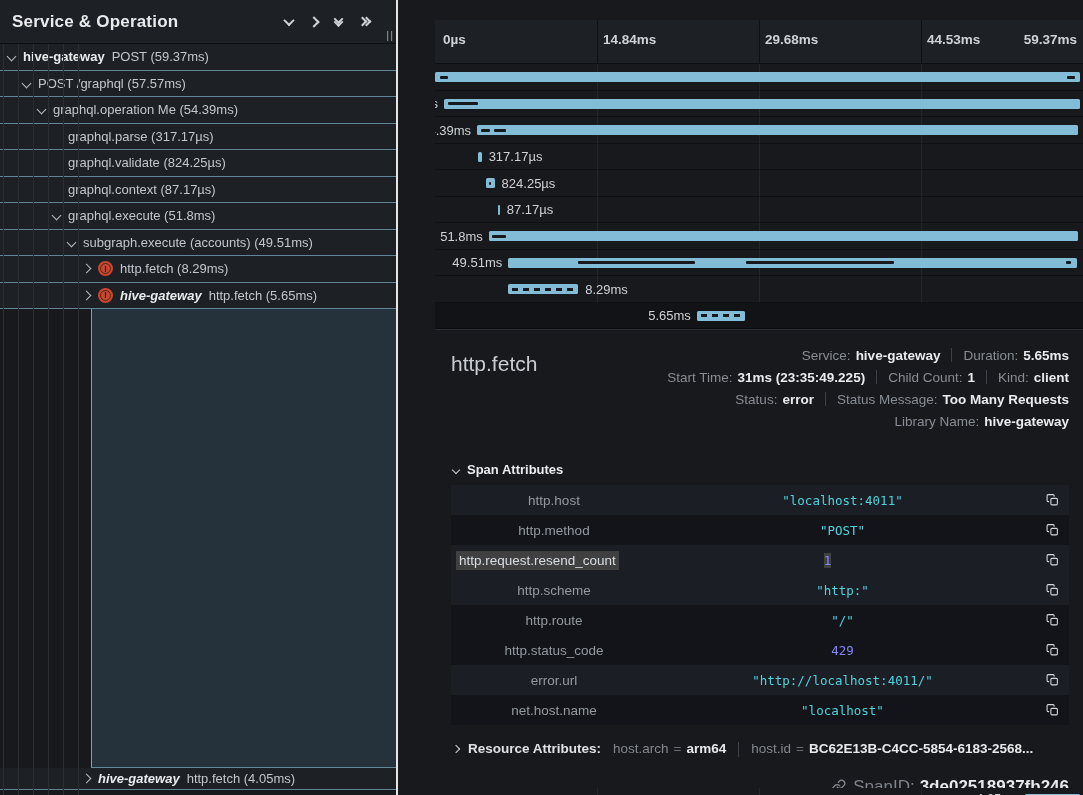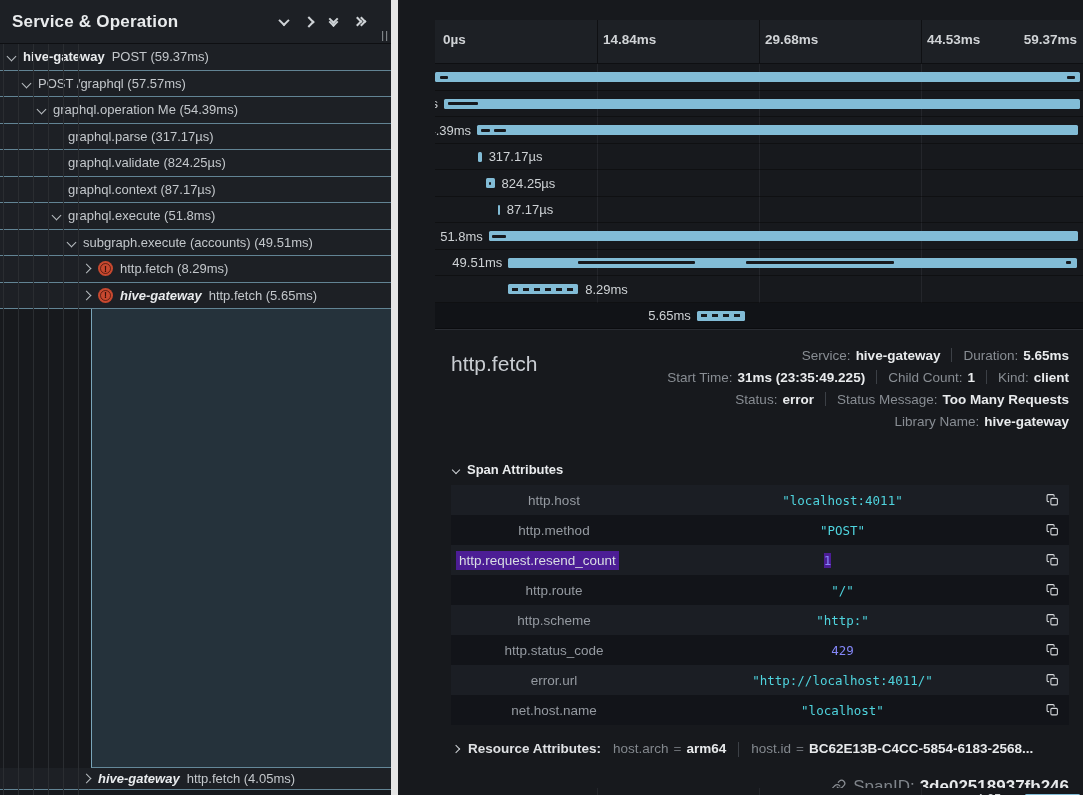--- a/index.html
+++ b/index.html
@@ -4,21 +4,21 @@
 <style>
   * { margin:0; padding:0; box-sizing:border-box; }
   html,body { background:#0b0c0e; }
   body { font-family:"Liberation Sans", sans-serif; }
   #app {
     position:relative; width:1083px; height:795px;
     background:#17191d; overflow:hidden; color:#d2d5d8;
   }
 
   
-  #left-panel { position:absolute; left:0; top:0; width:398px; height:795px; background:#17191d; border-right:7px solid #e5e5e5; }
+  #left-panel { position:absolute; left:0; top:0; width:398px; height:795px; background:#17191d; border-right:2px solid #e5e5e5; }
   #left-header {
     height:44px; background:#1d2025; display:flex; align-items:center;
     padding:0 10px 0 12px; border-bottom:1px solid #0e0f12; position:relative;
   }
   #left-header .title { font-size:17px; font-weight:bold; color:#e9ebed; letter-spacing:.2px; flex:0 0 auto; }
   #left-header .hdr-icons { margin-left:auto; display:flex; align-items:center; gap:17px; padding-right:16px; }
   .cv { display:inline-block; width:8px; height:8px; border-right:2px solid #cfd3d7; border-bottom:2px solid #cfd3d7; }
   .cv.down  { transform:rotate(45deg) translate(-1px,-1px); }
   .cv.right { transform:rotate(-45deg); }
   .cv2 { display:inline-flex; flex-direction:column; gap:0; }
@@ -102,21 +102,21 @@
   #attrs-header .tchev { width:6px; height:6px; border-right:1.5px solid #cfd3d7; border-bottom:1.5px solid #cfd3d7; transform:rotate(45deg); }
   #attrs-title { font-size:13px; font-weight:bold; color:#e9ebed; }
   #attr-table { width:100%; }
   .attr-row { display:flex; align-items:center; height:30px; padding:0 10px 0 8px;text-align:center; }
   .attr-row.odd { background:#1b1e24; }
   .attr-row.even { background:#121419; }
   .attr-key { width:190px; flex:0 0 auto; font-size:13.5px; color:#959aa1; }
   .attr-val { flex:1 1 auto; font-family:"DejaVu Sans Mono", monospace; font-size:12.5px; }
   .attr-val.string { color:#4fd4de; }
   .attr-val.number { color:#8487f8; }
-  .attr-key.sel, .attr-val .selwrap { background:#4c1d95; }
+  .attr-key.sel, .attr-val .selwrap { background:#404040; }
   .attr-key.sel { color:#d9dee3; display:inline-block; width:auto; padding:2px 3px; margin-left:-3px; margin-right:auto; }
   .copy-btn { flex:0 0 auto; margin-left:10px; background:none; border:none; cursor:pointer; display:flex; align-items:center; }
   .copy-btn svg { stroke:#d5d8db; }
 
   #resource-line { display:flex; align-items:center; margin:16px 0 0 2px; font-size:13.5px; }
   #resource-line .tchev { width:6px; height:6px; border-right:1.5px solid #cfd3d7; border-bottom:1.5px solid #cfd3d7; transform:rotate(-45deg); margin-right:9px; }
   #resource-title { font-weight:bold; color:#dfe1e4; margin-right:12px; }
   .res-key { color:#83888e; }
   .res-eq { color:#6a6e74; margin:0 5px; }
   .res-val { color:#e7e9eb; font-weight:bold; }
@@ -359,33 +359,33 @@
             <div class="attr-row odd">
     <span class="attr-key sel">http.request.resend_count</span>
     <span class="attr-val number"><span class="selwrap">1</span></span>
     <button class="copy-btn">
       <svg width="13" height="14" viewBox="0 0 24 24" fill="none" stroke-width="2" stroke-linecap="round" stroke-linejoin="round" stroke="#d5d8db">
                   <rect x="9" y="9" width="12" height="12" rx="2"></rect>
                   <path d="M5 15H4a2 2 0 0 1-2-2V4a2 2 0 0 1 2-2h9a2 2 0 0 1 2 2v1"></path>
                 </svg>
     </button>
   </div>
+            <div class="attr-row odd">
+    <span class="attr-key">http.scheme</span>
+    <span class="attr-val string"><span class="selwrap" style="background: transparent;">"http:"</span></span>
+    <button class="copy-btn">
+      <svg width="13" height="14" viewBox="0 0 24 24" fill="none" stroke-width="2" stroke-linecap="round" stroke-linejoin="round" stroke="#d5d8db">
+                  <rect x="9" y="9" width="12" height="12" rx="2"></rect>
+                  <path d="M5 15H4a2 2 0 0 1-2-2V4a2 2 0 0 1 2-2h9a2 2 0 0 1 2 2v1"></path>
+                </svg>
+    </button>
+  </div>
             <div class="attr-row even">
     <span class="attr-key">http.route</span>
     <span class="attr-val string"><span class="selwrap" style="background: transparent;">"/"</span></span>
-    <button class="copy-btn">
-      <svg width="13" height="14" viewBox="0 0 24 24" fill="none" stroke-width="2" stroke-linecap="round" stroke-linejoin="round" stroke="#d5d8db">
-                  <rect x="9" y="9" width="12" height="12" rx="2"></rect>
-                  <path d="M5 15H4a2 2 0 0 1-2-2V4a2 2 0 0 1 2-2h9a2 2 0 0 1 2 2v1"></path>
-                </svg>
-    </button>
-  </div>
-            <div class="attr-row odd">
-    <span class="attr-key">http.scheme</span>
-    <span class="attr-val string"><span class="selwrap" style="background: transparent;">"http:"</span></span>
     <button class="copy-btn">
       <svg width="13" height="14" viewBox="0 0 24 24" fill="none" stroke-width="2" stroke-linecap="round" stroke-linejoin="round" stroke="#d5d8db">
                   <rect x="9" y="9" width="12" height="12" rx="2"></rect>
                   <path d="M5 15H4a2 2 0 0 1-2-2V4a2 2 0 0 1 2-2h9a2 2 0 0 1 2 2v1"></path>
                 </svg>
     </button>
   </div>
             <div class="attr-row even">
     <span class="attr-key">http.status_code</span>
     <span class="attr-val number"><span class="selwrap" style="background: transparent;">429</span></span>

